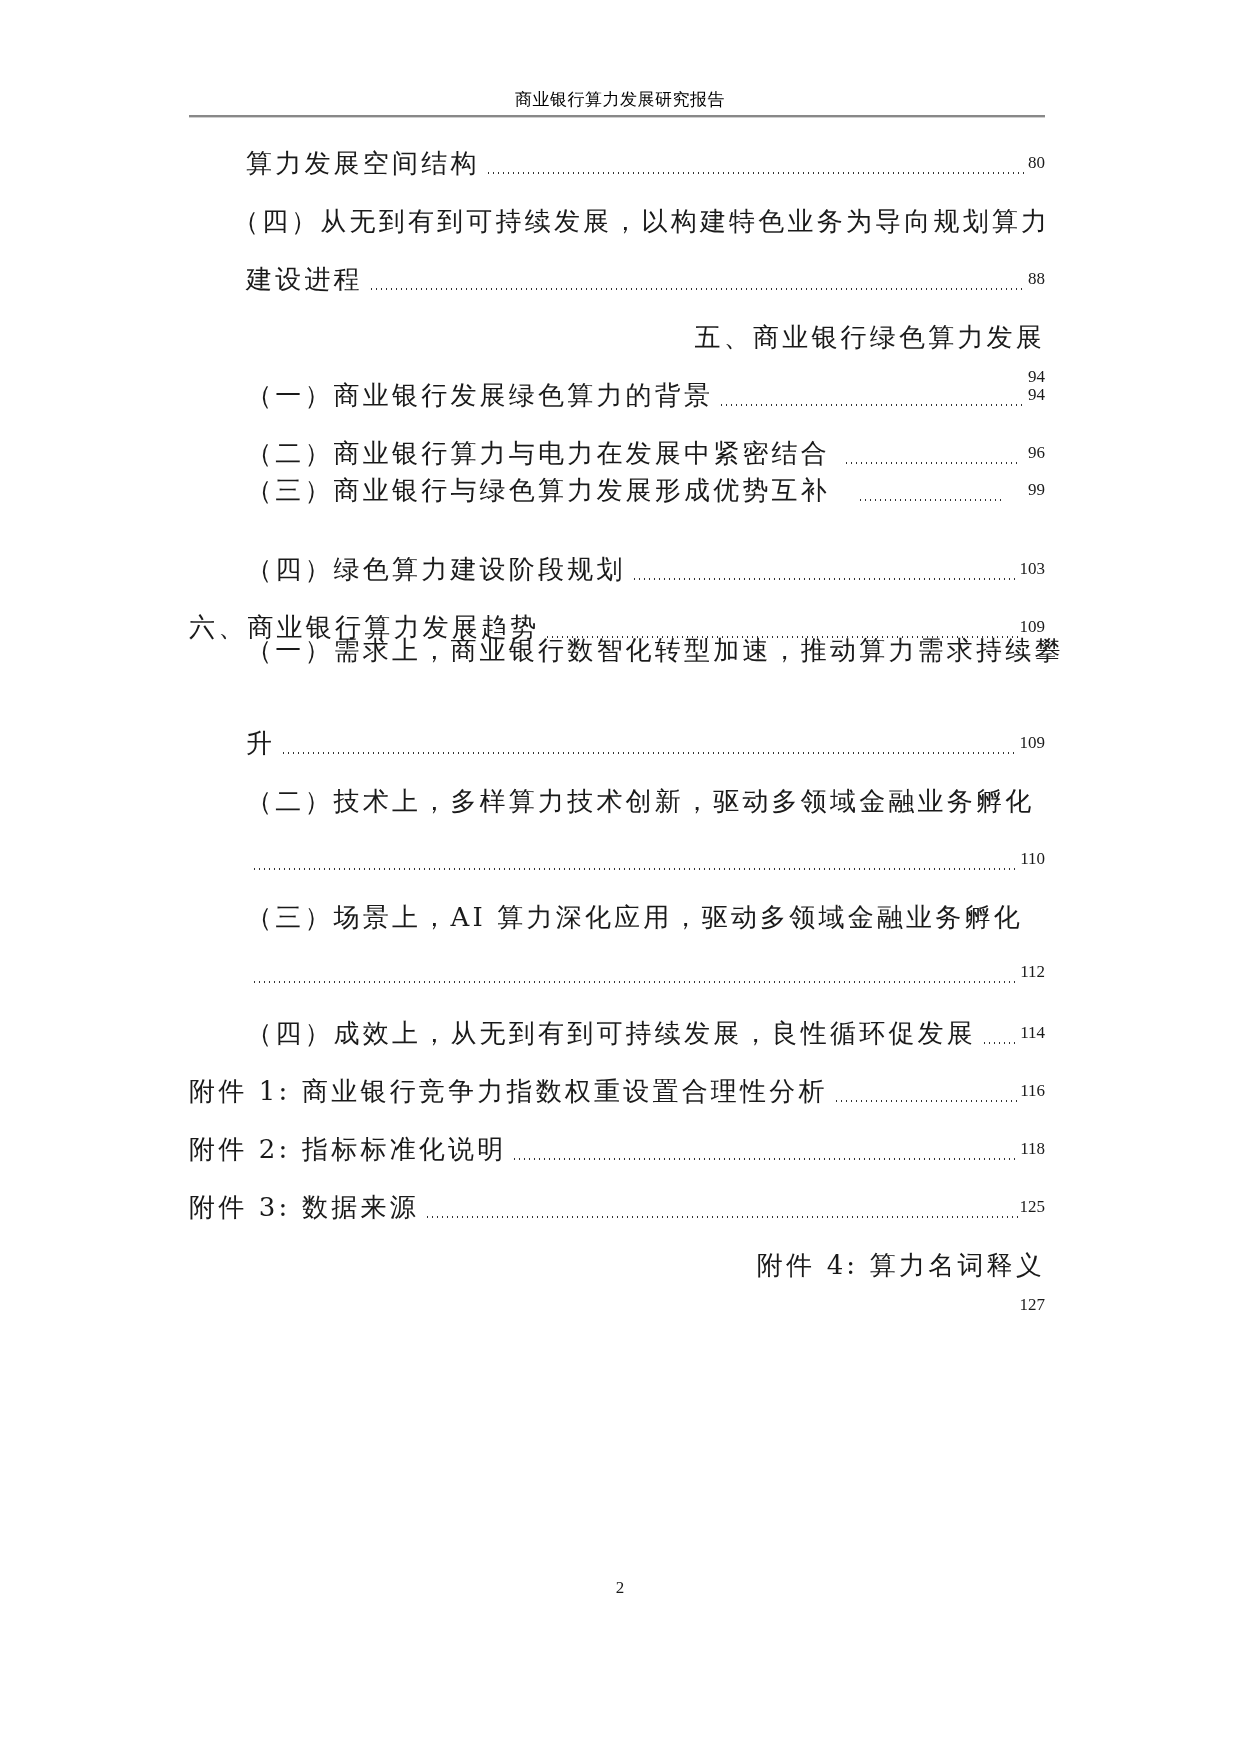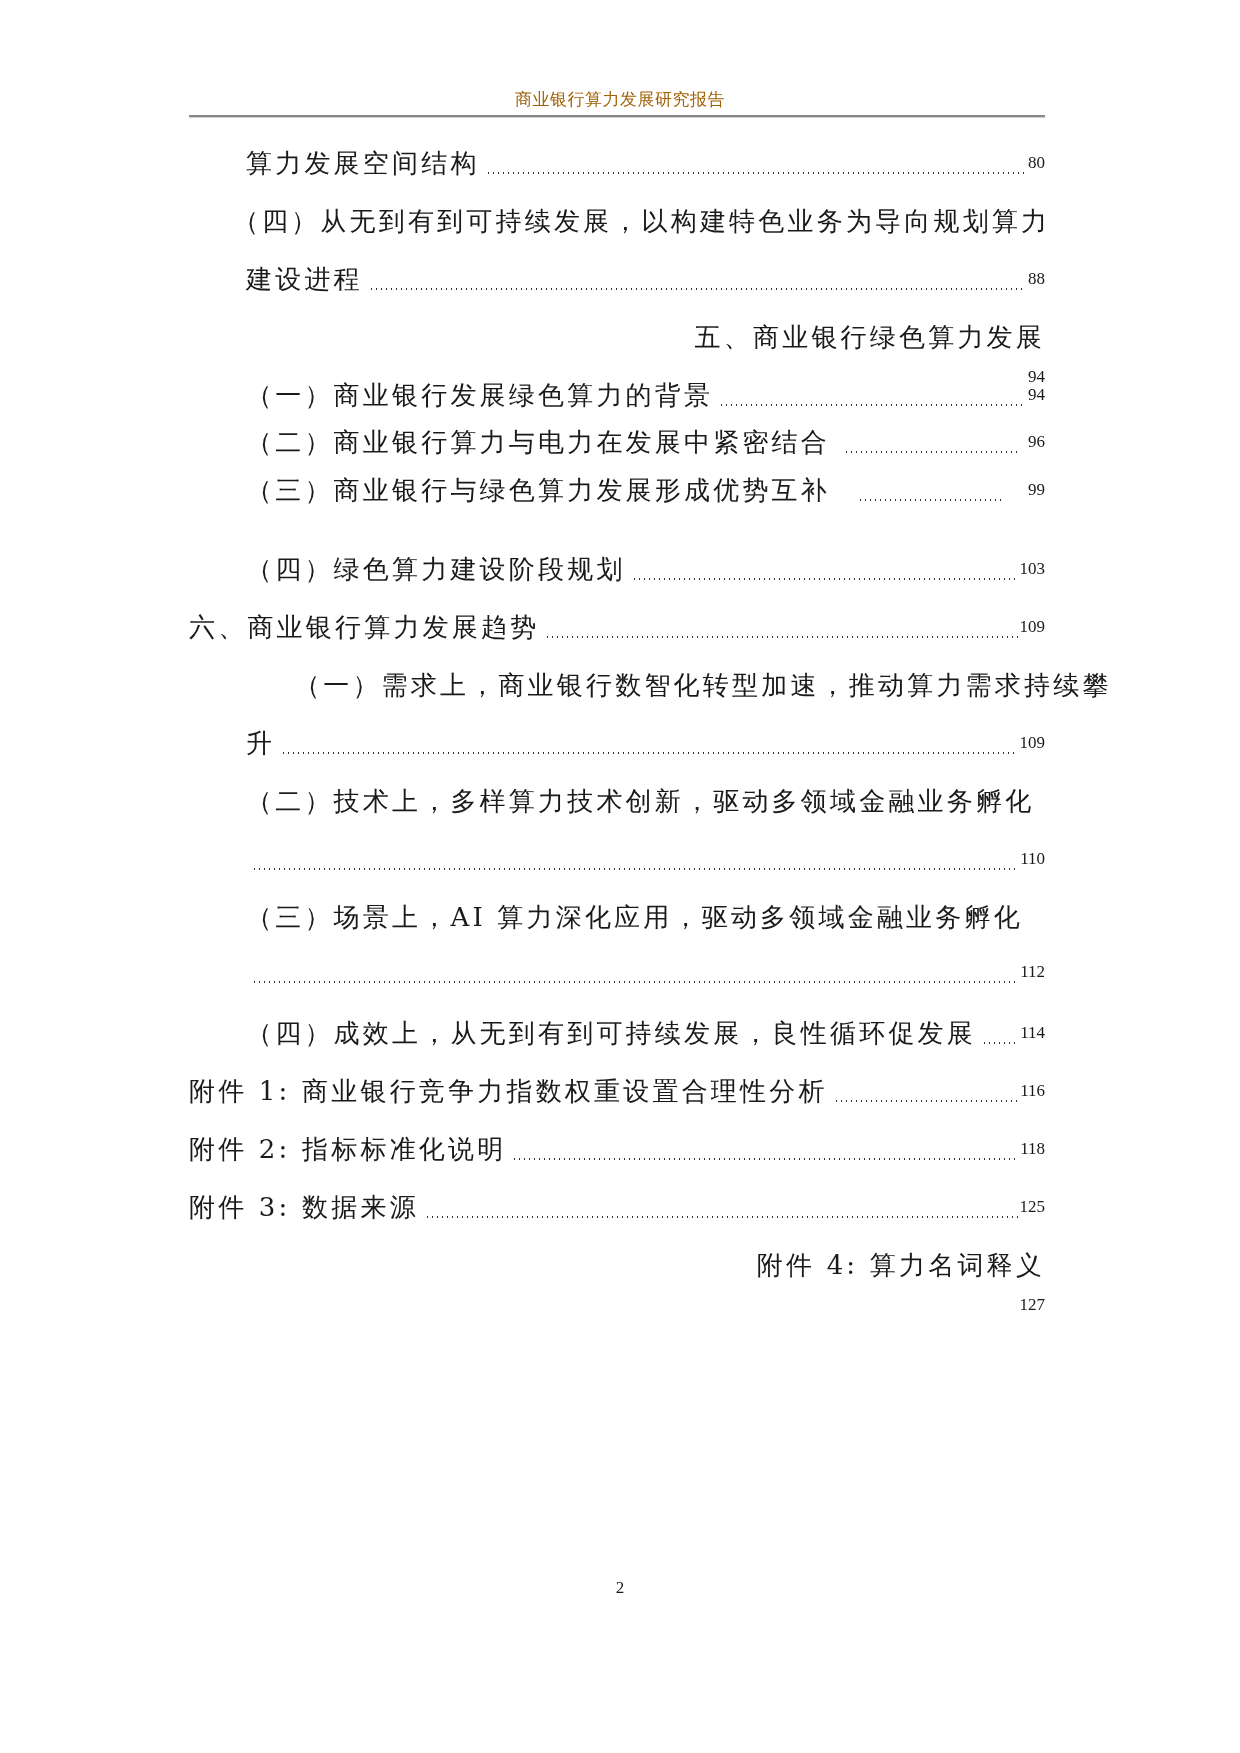--- a/index.html
+++ b/index.html
@@ -1,19 +1,19 @@
 <!DOCTYPE html>
 <html><head>
   <meta charset="utf-8">
   <style>
     html, body { margin: 0; padding: 0; background: #ffffff; }
     body { width: 1240px; height: 1753px; position: relative; overflow: hidden;
            font-family: "DejaVu Serif", "Liberation Serif", serif; color: #1a1a1a; }
     .header-title { position: absolute; left: 0; width: 1240px; top: 88px; text-align: center;
-                    font-size: 17px; letter-spacing: 0.5px; color: #a16207; }
+                    font-size: 17px; letter-spacing: 0.5px; color: #000000; }
     .header-rule { position: absolute; left: 189px; width: 856px; top: 115px; height: 2px;
                    background: #888; border-bottom: 1px solid #cfcfcf; }
     .toc { position: absolute; left: 0; top: 0; width: 1240px; }
     .toc-line { position: absolute; left: 189px; width: 856px; height: 40px;
                 display: flex; align-items: flex-end; font-size: 26px; line-height: 40px; }
     .toc-line.l2 { left: 246px; width: 799px; }
     .toc-line .t { white-space: nowrap; letter-spacing: 3.2px; }
     .toc-line .lead { flex: 1; height: 40px; margin: 0 2px 0 6px; position: relative; overflow: hidden; }
     .toc-line .lead::after { content: ""; position: absolute; left: 0; right: 0; bottom: 9px; height: 2px;
                   background-image: radial-gradient(circle, #333 0.9px, transparent 1.1px);
@@ -49,41 +49,41 @@
     <div class="toc-line" style="top: 317px; flex-direction: column;">
       <span class="t">五、商业银行绿色算力发展</span>
       <span class="lead"></span>
       <span class="p">94</span>
     </div>
     <div class="toc-line l2" style="top: 375px;">
       <span class="t">（一）商业银行发展绿色算力的背景</span>
       <span class="lead"></span>
       <span class="p">94</span>
     </div>
-    <div class="toc-line l2" style="top: 422px; gap: 8px;">
+    <div class="toc-line l2" style="top: 433px; gap: 8px;">
       <span class="t">（二）商业银行算力与电力在发展中紧密结合</span>
       <span class="lead"></span>
       <span class="p">96</span>
     </div>
     <div class="toc-line l2" style="top: 470px; gap: 22px;">
       <span class="t">（三）商业银行与绿色算力发展形成优势互补</span>
       <span class="lead"></span>
       <span class="p">99</span>
     </div>
     <div class="toc-line l2" style="top: 549px;">
       <span class="t">（四）绿色算力建设阶段规划</span>
       <span class="lead"></span>
       <span class="p">103</span>
     </div>
     <div class="toc-line" style="top: 607px;">
       <span class="t">六、商业银行算力发展趋势</span>
       <span class="lead"></span>
       <span class="p">109</span>
     </div>
-    <div class="toc-line l2" style="top: 665px; margin-left: 48px;">
+    <div class="toc-line l2" style="top: 630px;">
       <span class="t">（一）需求上，商业银行数智化转型加速，推动算力需求持续攀</span>
       <span class="lead" style="visibility: hidden;"></span>
       <span class="p"></span>
     </div>
     <div class="toc-line l2" style="top: 723px;">
       <span class="t">升</span>
       <span class="lead"></span>
       <span class="p">109</span>
     </div>
     <div class="toc-line l2" style="top: 781px;">

